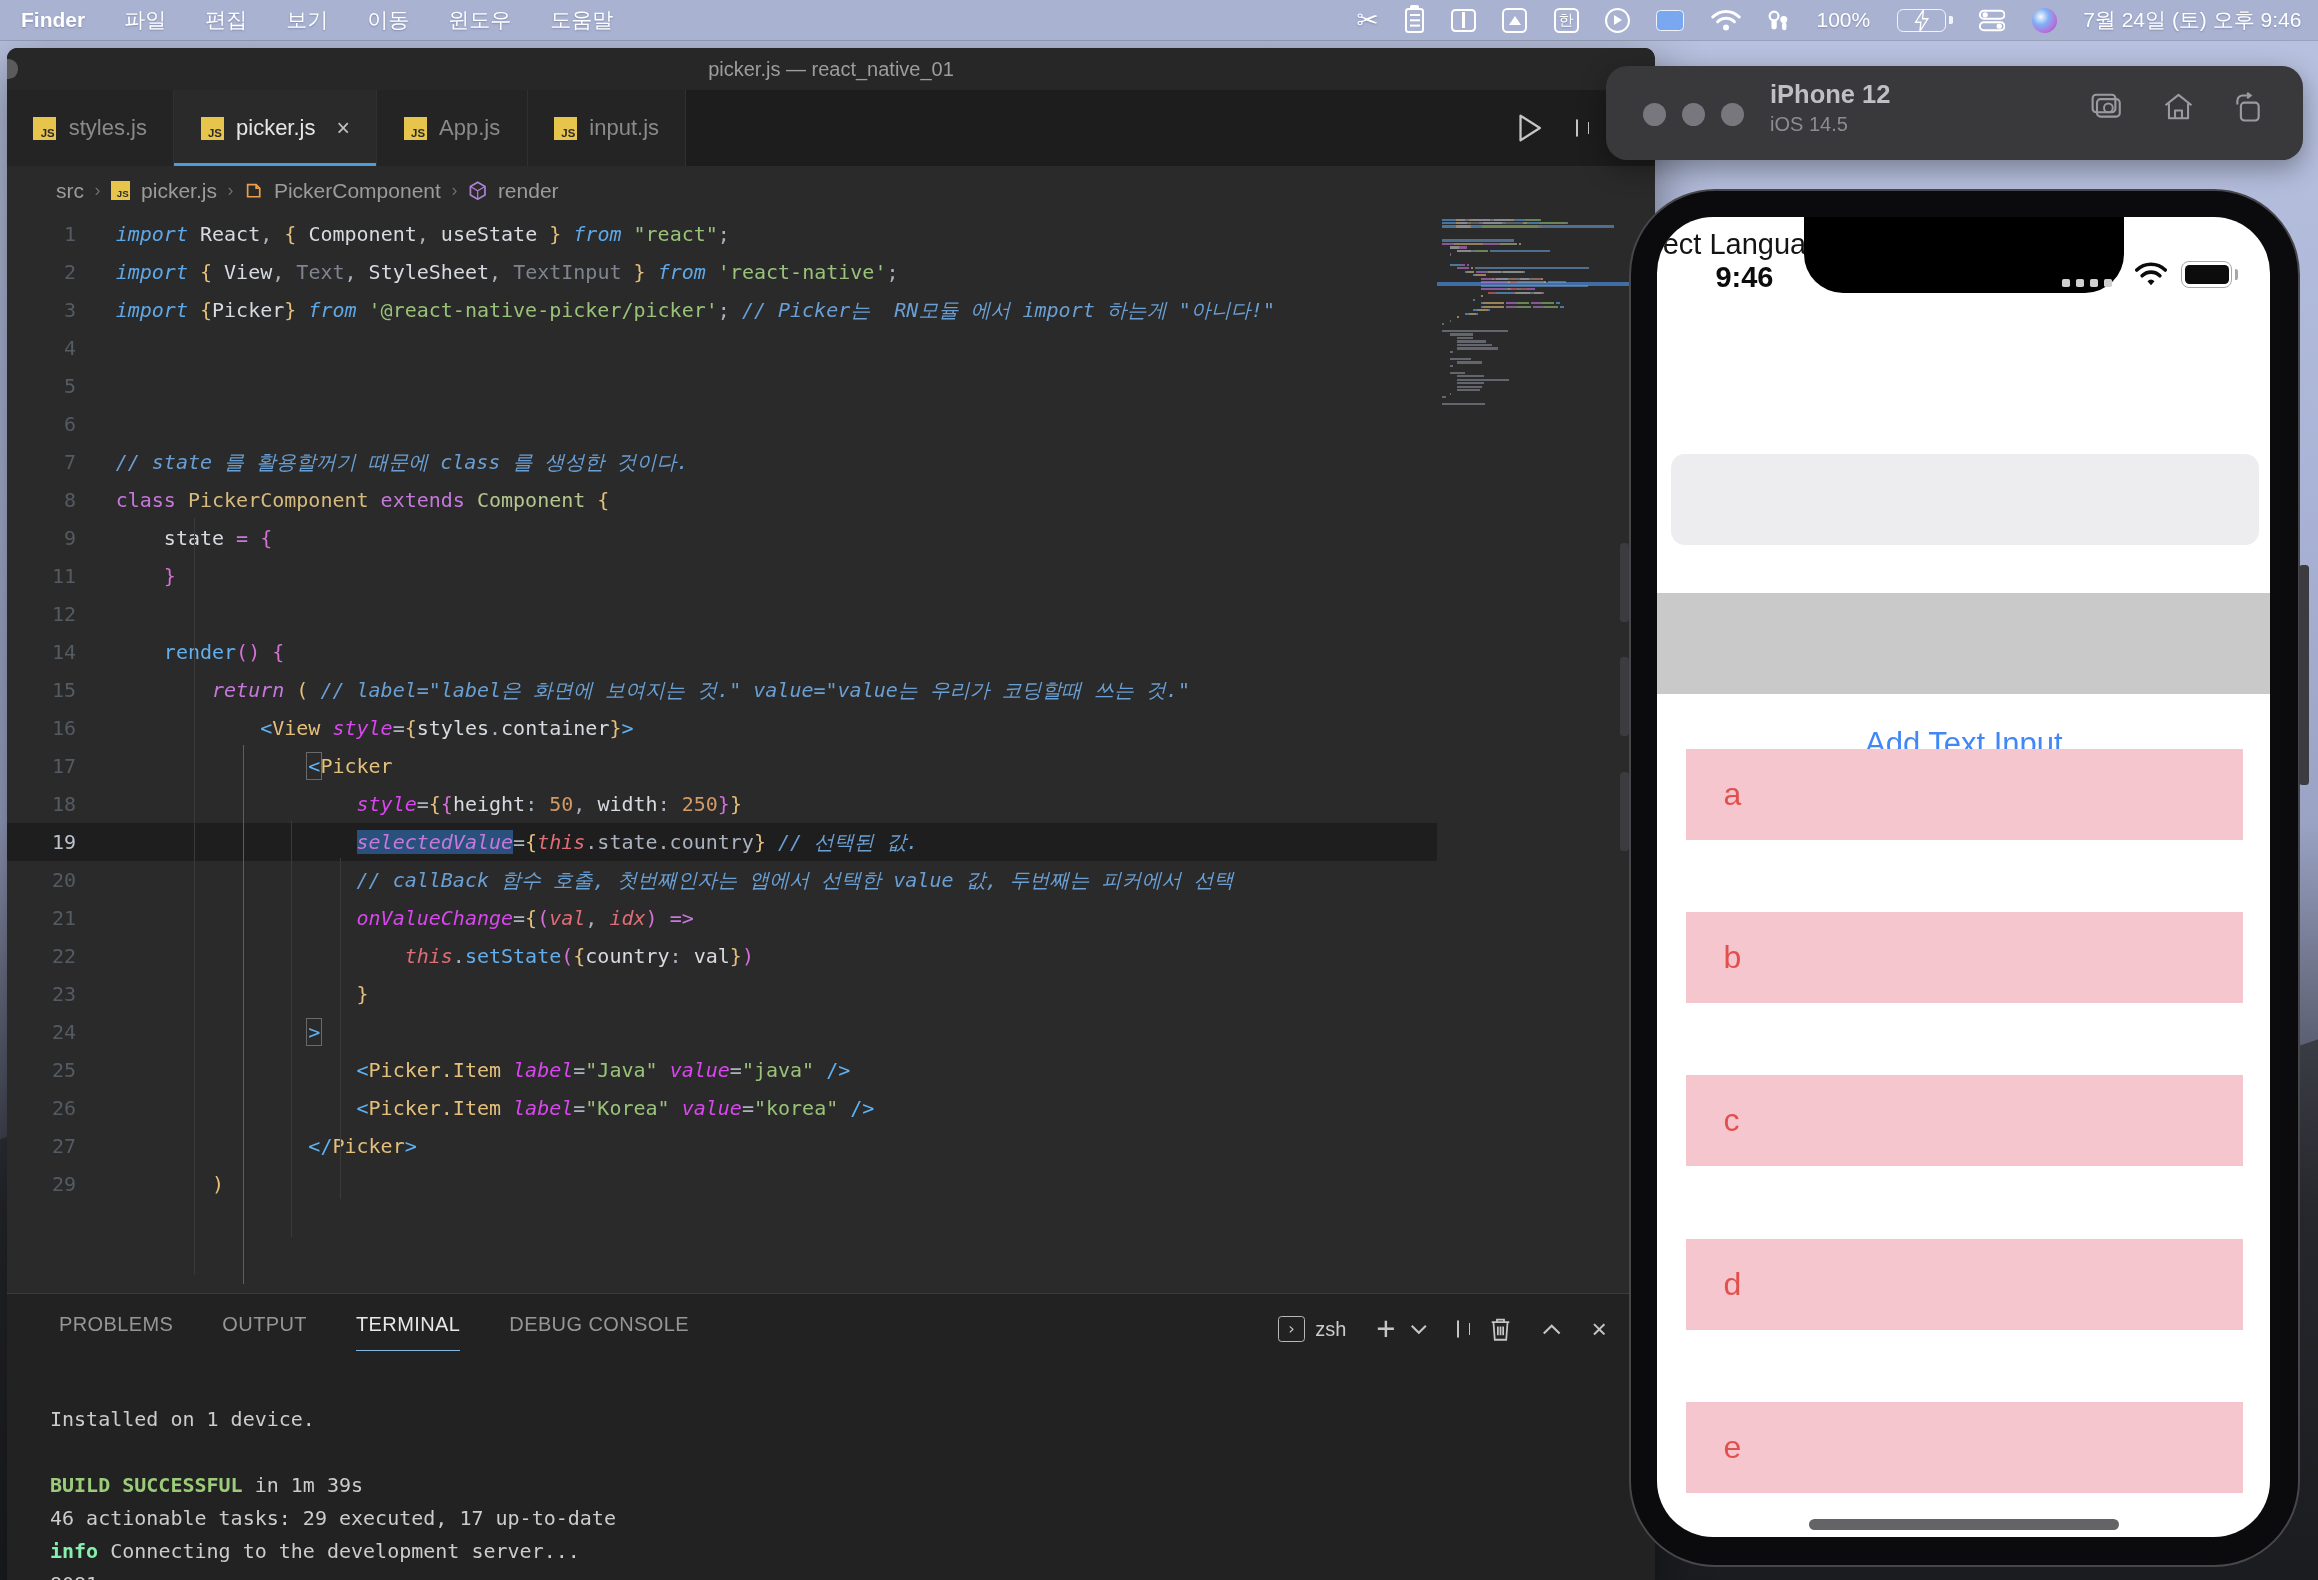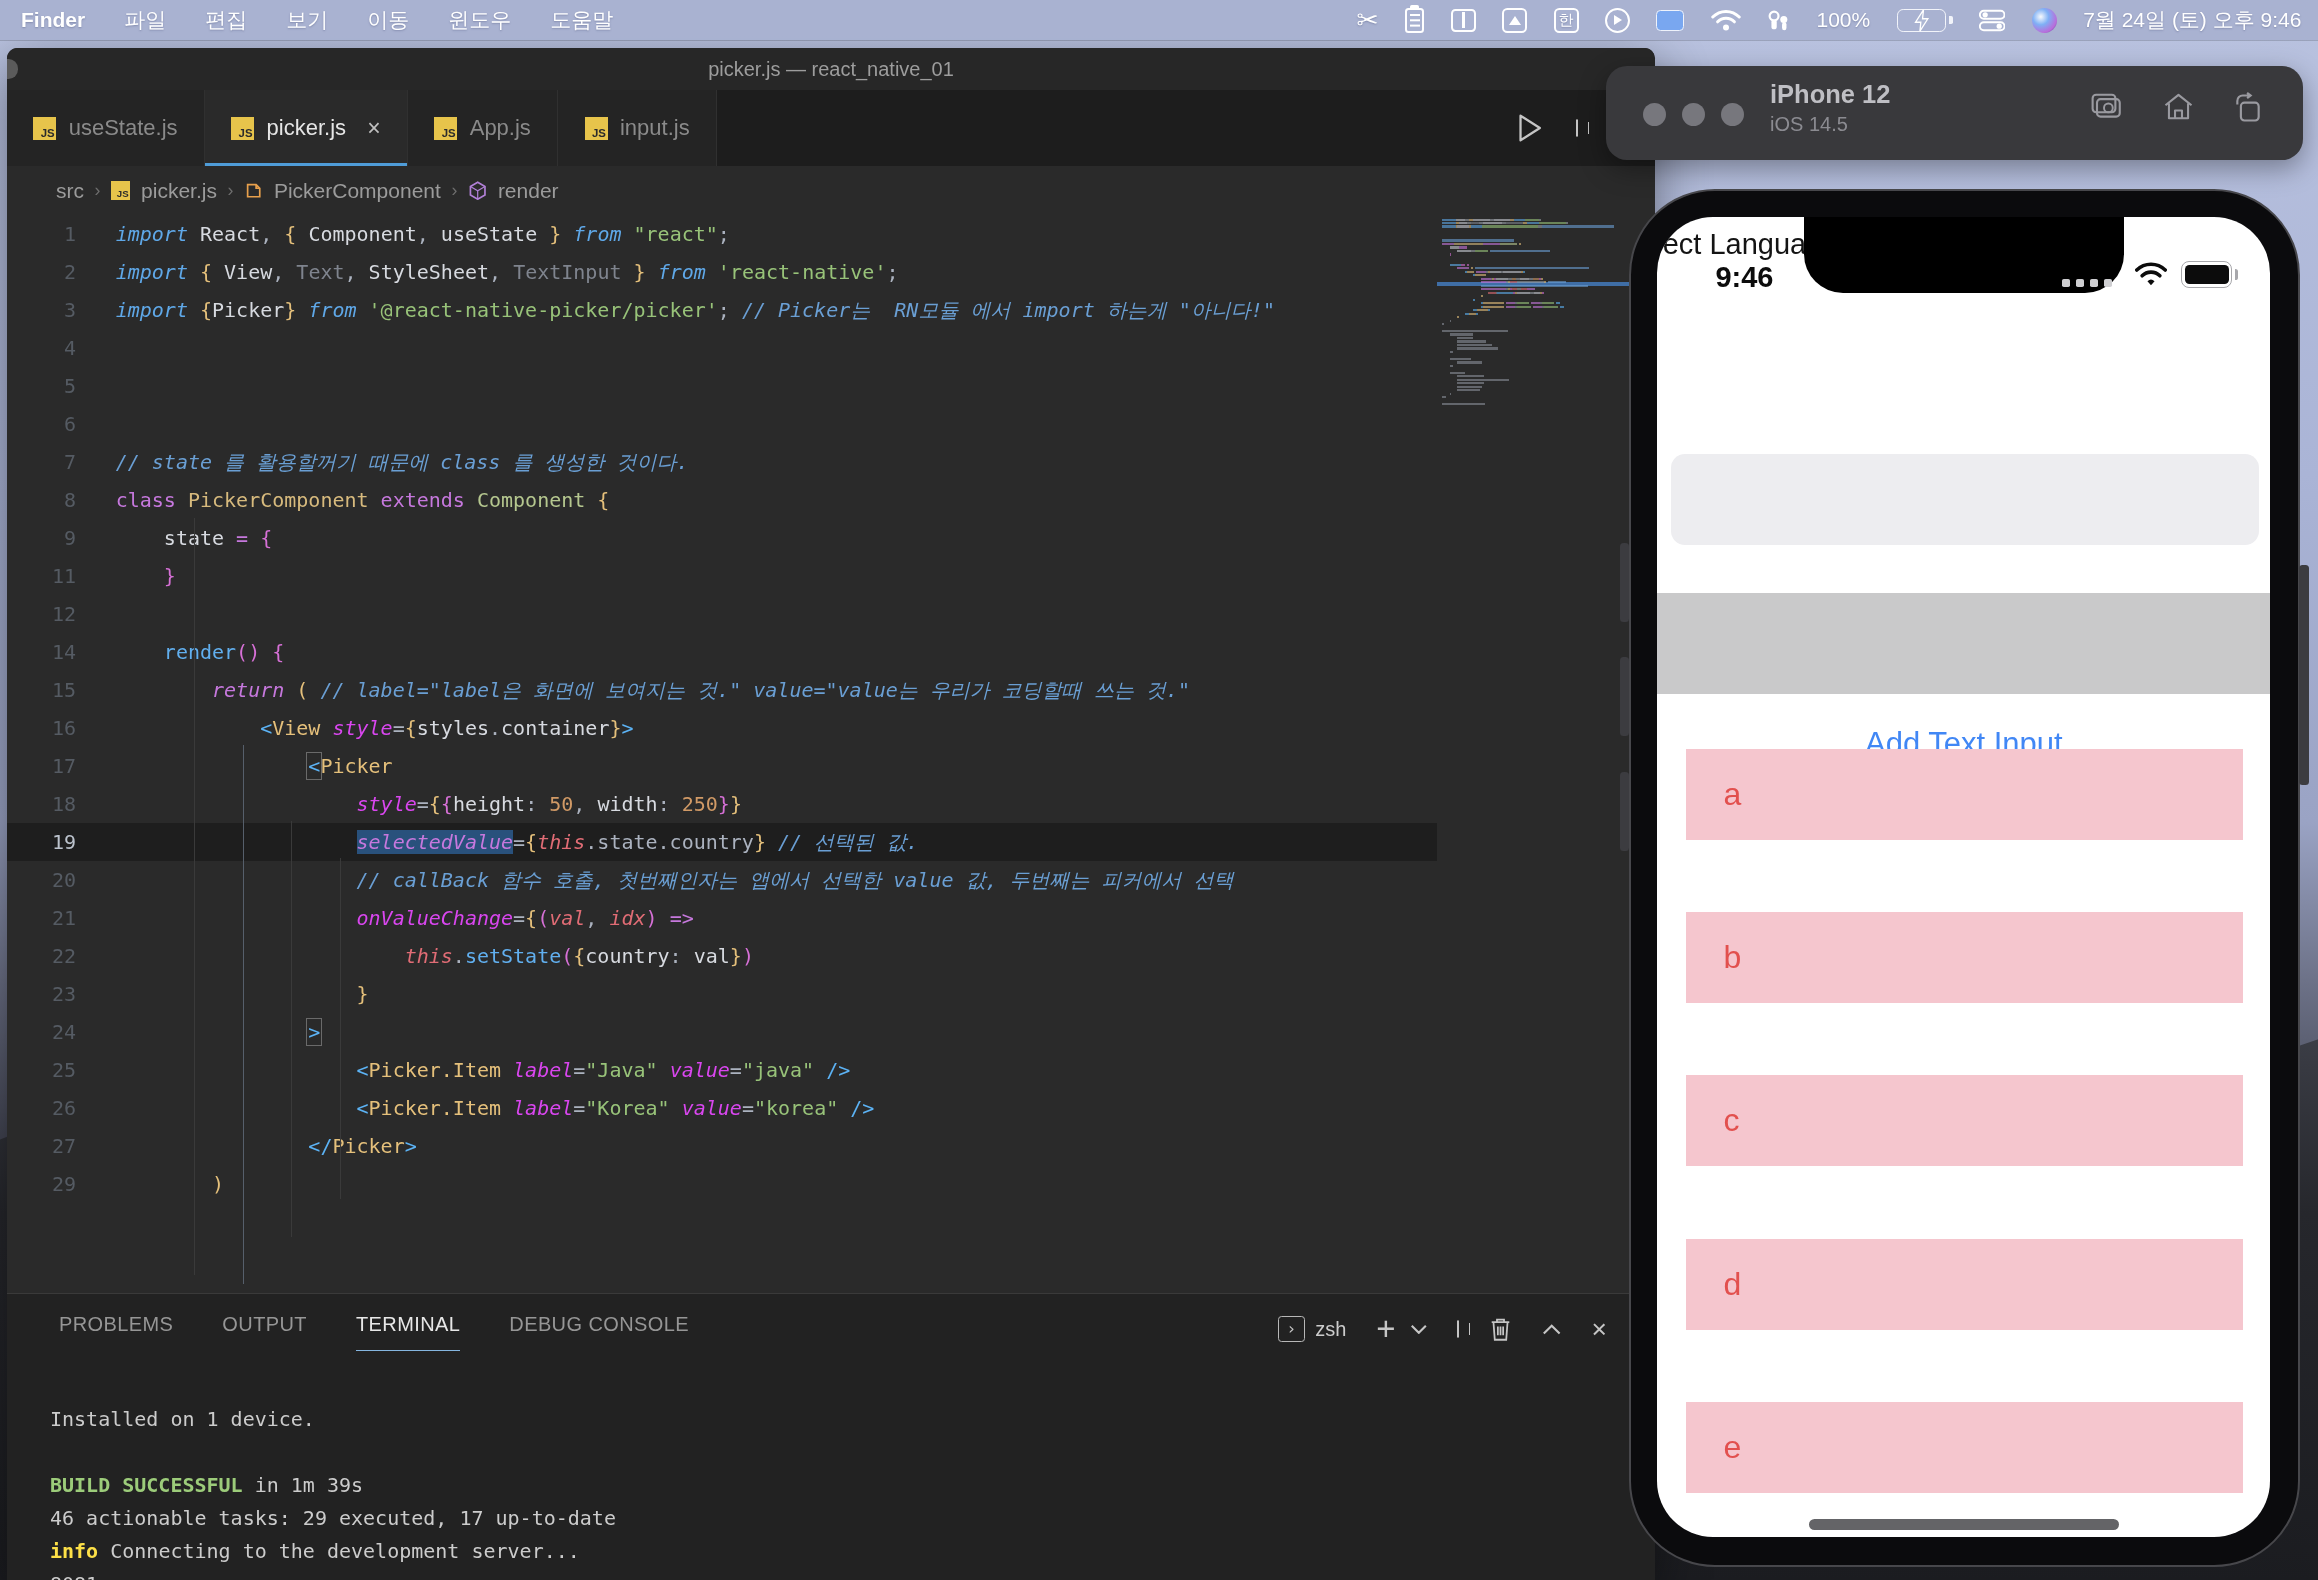--- a/index.html
+++ b/index.html
@@ -94,21 +94,21 @@
   .ptab { padding-bottom:14px; }
   .ptab.active { color:#e7e7e7; border-bottom:1.8px solid #85b6e0; }
   .panel-actions { position:absolute; top:16px; right:48px; display:flex; align-items:center; gap:30px; color:#c5c5c5; }
   .zsh-box { width:26.4px; height:26.4px; border:1.3px solid #b8b8b8; border-radius:3.5px; display:flex; align-items:center; justify-content:center; font-family:"DejaVu Sans Mono",monospace; font-size:16px; }
   .zsh-label { font-size:20px; color:#cccccc; margin-left:-19.4px; }
   .split-sq { width:25px; height:25px; border:1.3px solid #c5c5c5; border-radius:2.6px; position:relative; }
   .split-sq:before { content:""; position:absolute; left:10.6px; top:1.8px; bottom:1.8px; width:1.3px; background:#c5c5c5; }
   .x-glyph { font-size:26.4px; line-height:26.4px; }
   .term-body { position:absolute; top:109px; left:43px; right:17.6px; font-family:"DejaVu Sans Mono", monospace; font-size:20px; line-height:33px; color:#cccccc; white-space:pre; }
   .t-g { color:#9ccc7a; font-weight:bold; }
-  .t-b { color:#fde047; font-weight:bold; }
+  .t-b { color:#86efac; font-weight:bold; }
   .t-w { color:#cccccc; }
 
   
   .sim-titlebar { position:absolute; left:1606px; top:66px; width:697px; height:94px; background:#39393c; border-radius:21px; z-index:20; box-shadow:0 8.8px 26.4px rgba(0,0,0,.35); }
   .sim-dots { position:absolute; left:37px; top:37px; display:flex; gap:16px; }
   .sim-dot { width:23px; height:23px; border-radius:50%; background:#77777d; }
   .sim-titles { position:absolute; left:164px; top:14px; }
   .sim-device { font-size:25.5px; font-weight:bold; color:#bfbfc4; }
   .sim-os { font-size:20px; color:#8b8b91; margin-top:3.5px; }
   .sim-icons { position:absolute; right:39px; top:26.4px; display:flex; gap:37px; color:#9a9aa0; }
@@ -213,21 +213,21 @@
 <div class="vscode">
   <div class="titlebar">
     <span class="traffic-sliver"></span>
     <span class="title-text">picker.js — react_native_01</span>
   </div>
 
   <div class="tabsbar">
     <div id="tabs-host" style="display:flex">
         <div class="tab">
           <span class="jsbadge">JS</span>
-          <span>useState.js</span>
+          <span>styles.js</span>
         </div>
         <div class="tab active">
           <span class="jsbadge">JS</span>
           <span>picker.js</span>
           <span class="tab-close">×</span>
         </div>
         <div class="tab">
           <span class="jsbadge">JS</span>
           <span>App.js</span>
         </div>

